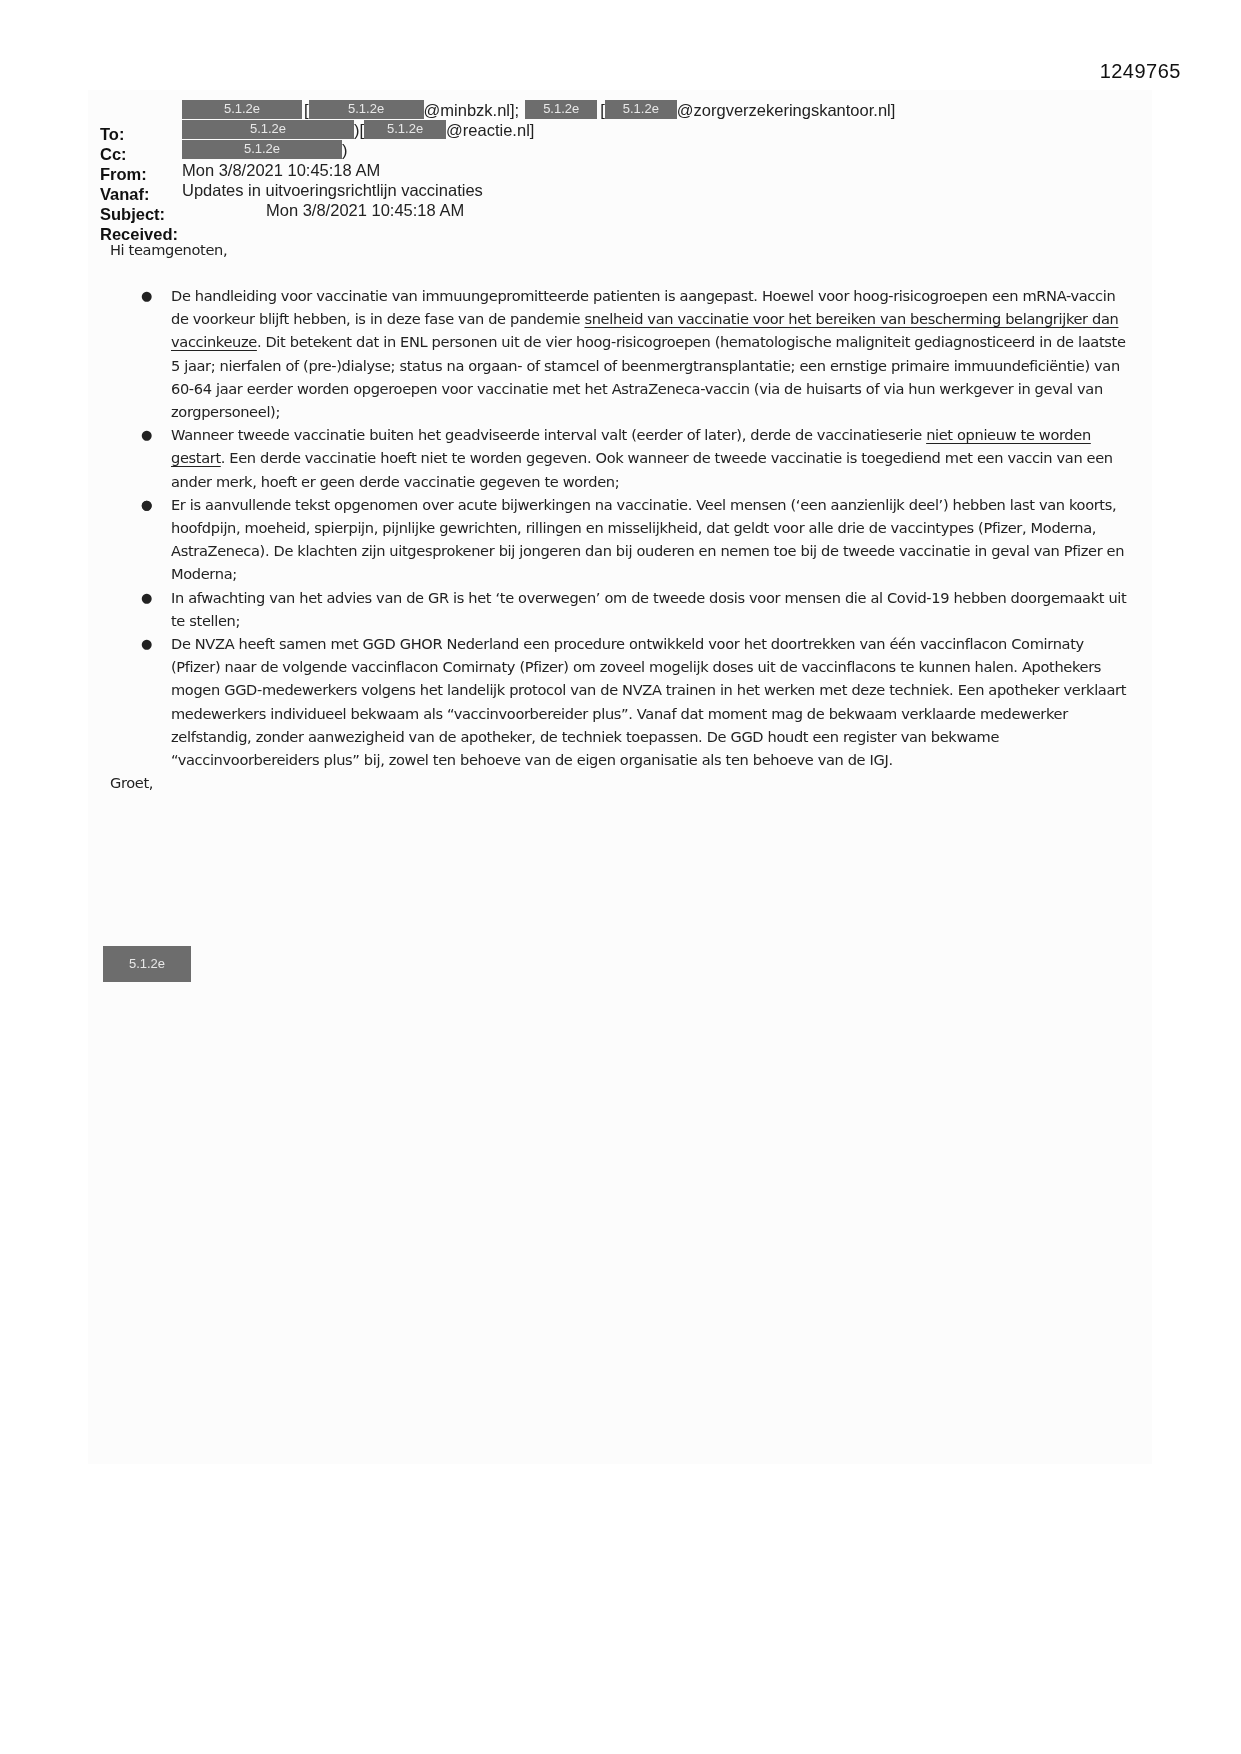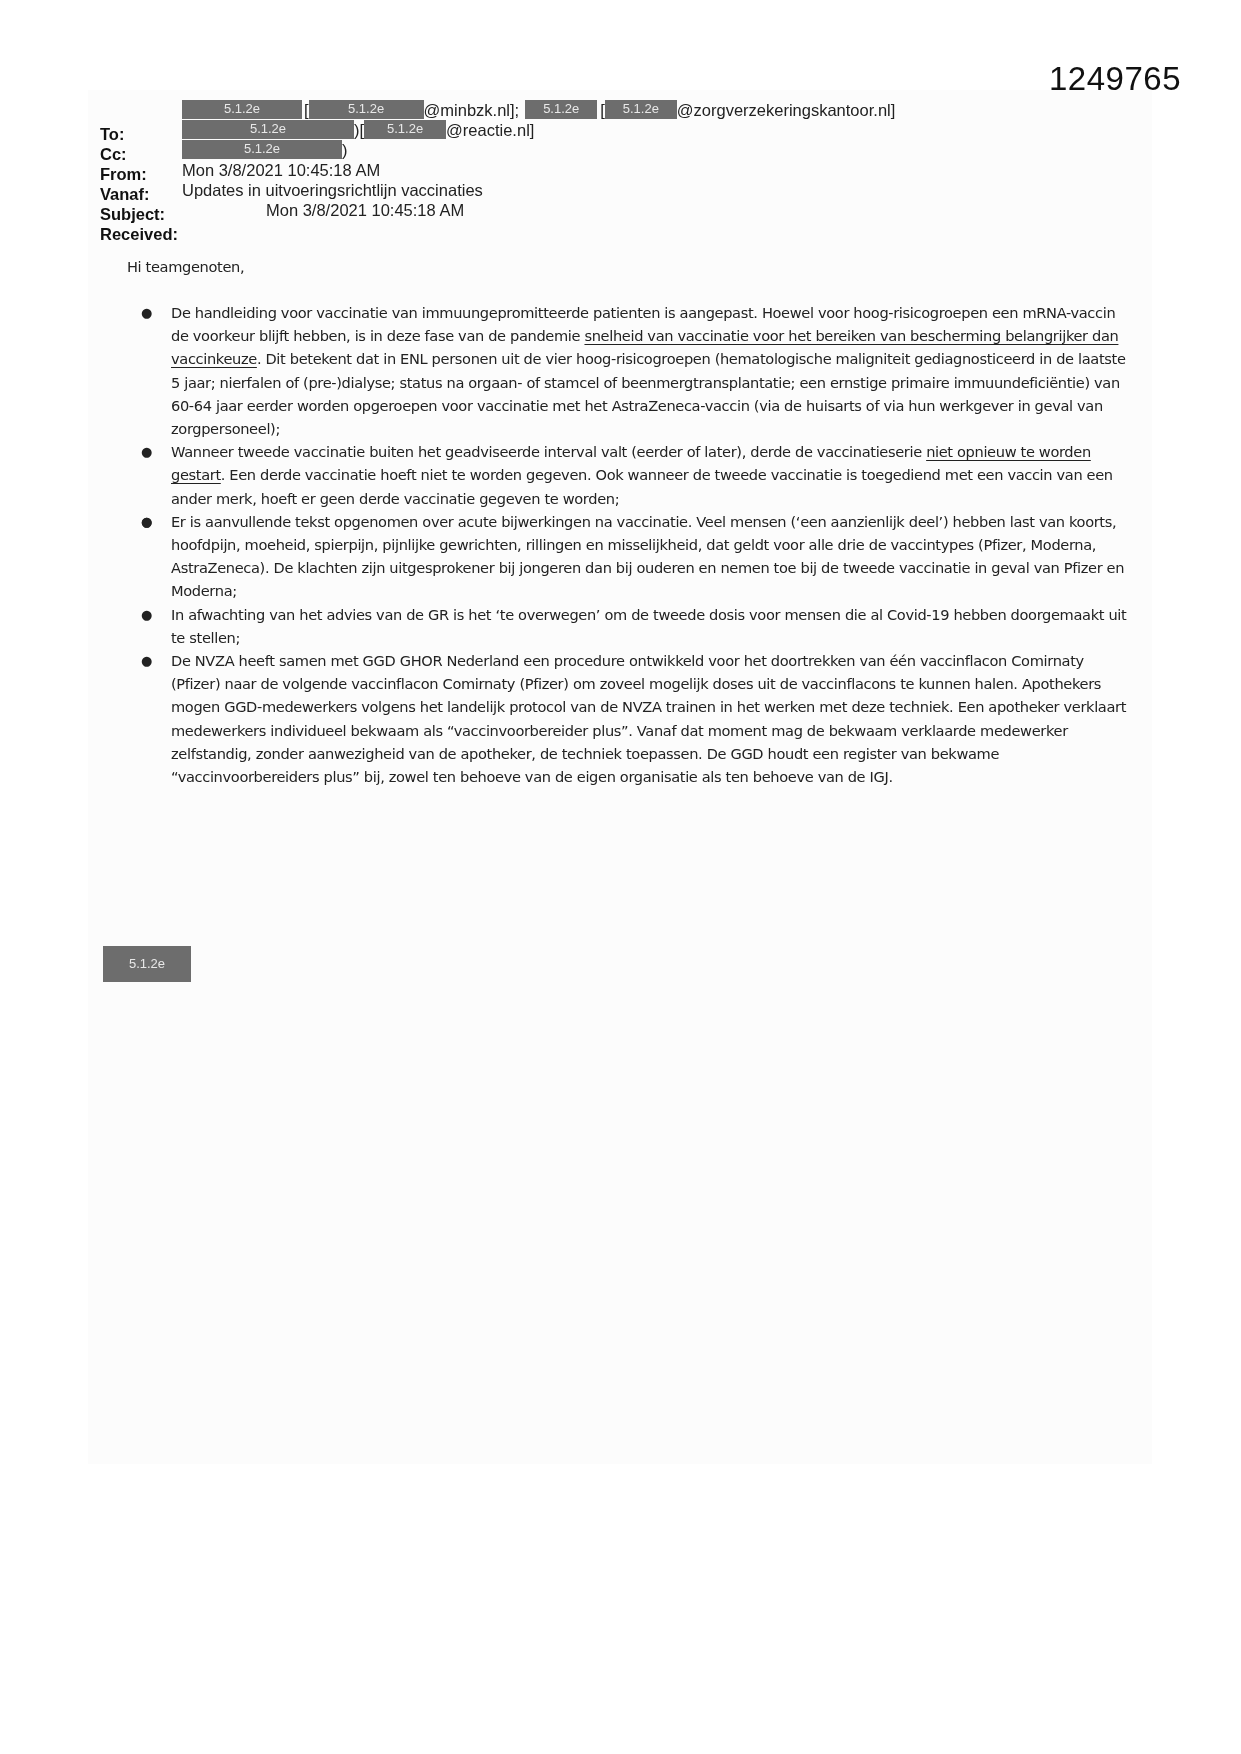--- a/index.html
+++ b/index.html
@@ -6,21 +6,21 @@
   body {
     width: 1241px; height: 1754px; background: #ffffff; position: relative;
     overflow: hidden; color: #1a1a1a;
   }
   .panel {
     position: absolute; left: 88px; top: 90px; width: 1064px; height: 1374px;
     background: #fcfcfc;
   }
   .doc-number {
     position: absolute; right: 60px; top: 60px;
-    font-family: "Liberation Sans", sans-serif; font-size: 33px; color: #111;
+    font-family: "Liberation Sans", sans-serif; font-size: 20px; color: #111;
     letter-spacing: 0.5px;
   }
   .header {
     position: absolute; left: 100px; top: 100px;
     font-family: "Liberation Sans", sans-serif; font-size: 16.5px; line-height: 20px;
   }
   .hrow { position: relative; height: 20px; white-space: nowrap; }
   .hlabel { position: absolute; left: 0; font-weight: bold; color: #111; margin-top: 24px; }
   .hval { position: absolute; left: 82px; color: #222; display: flex; align-items: flex-start; }
   .hval.received { left: 166px; }
@@ -28,21 +28,21 @@
     display: inline-block; background: #6d6d6d; color: #e8e8e8; font-size: 13px;
     height: 19px; line-height: 17px; text-align: center; vertical-align: top;
     font-family: "Liberation Sans", sans-serif;
   }
   .txt { display: inline-block; height: 20px; line-height: 20px; }
   .body {
     position: absolute; left: 110px; top: 238px; width: 1020px;
     font-family: "DejaVu Sans", sans-serif; font-size: 14.6px; color: #222;
     letter-spacing: -0.35px;
   }
-  .body p { margin: 17px; line-height: 23px; }
+  .body p { margin: 0; line-height: 23px; }
   .greeting { margin-bottom: 23px !important; }
   .intro { margin-bottom: 23px !important; }
   ul.items { list-style: none; margin: 0; padding: 0; }
   ul.items li { position: relative; padding-left: 61px; line-height: 23.2px; }
   ul.items li .bullet {
     position: absolute; left: 31px; top: 0; font-size: 13px;
   }
   .u { text-decoration: underline; text-underline-offset: 3px; }
   .closing { margin-top: 22px; }
   .sig-redact {
@@ -122,15 +122,16 @@
     </li>
     <li>
       <span class="bullet">●</span>
       <span> In afwachting van het advies van de GR is het ‘te overwegen’ om de tweede dosis voor mensen die al Covid-19 hebben doorgemaakt uit te stellen;</span>
     </li>
     <li>
       <span class="bullet">●</span>
       <span> De NVZA heeft samen met GGD GHOR Nederland een procedure ontwikkeld voor het doortrekken van één vaccinflacon Comirnaty (Pfizer) naar de volgende vaccinflacon Comirnaty (Pfizer) om zoveel mogelijk doses uit de vaccinflacons te kunnen halen. Apothekers mogen GGD-medewerkers volgens het landelijk protocol van de NVZA trainen in het werken met deze techniek. Een apotheker verklaart medewerkers individueel bekwaam als “vaccinvoorbereider plus”. Vanaf dat moment mag de bekwaam verklaarde medewerker zelfstandig, zonder aanwezigheid van de apotheker, de techniek toepassen. De GGD houdt een register van bekwame “vaccinvoorbereiders plus” bij, zowel ten behoeve van de eigen organisatie als ten behoeve van de IGJ.</span>
     </li>
   </ul>
+  <p class="closing">Groet,</p>
 </div>
 
 <div class="sig-redact">5.1.2e</div>
 
 </body></html>

